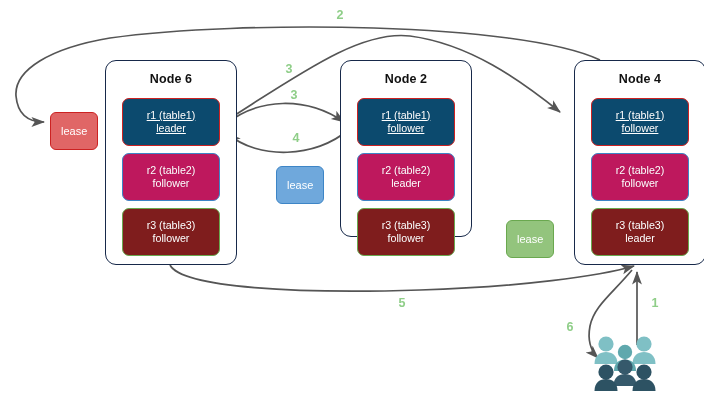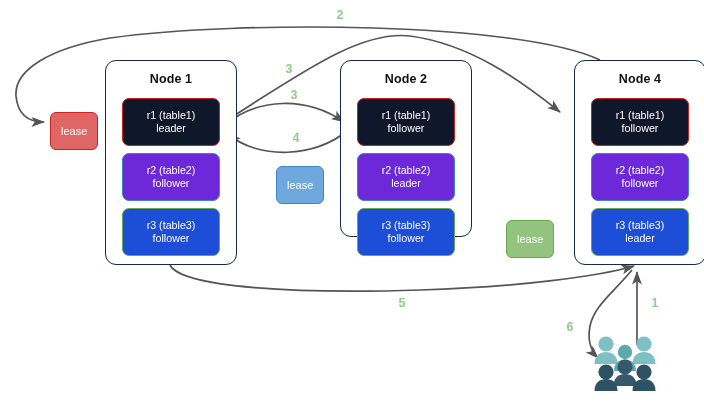--- a/index.html
+++ b/index.html
@@ -54,23 +54,23 @@
     display: flex;
     flex-direction: column;
     align-items: center;
     justify-content: center;
     color: #ffffff;
     font-size: 10.7px;
     line-height: 13.5px;
     text-shadow: 0 0 1px rgba(0,0,0,.12);
   }
   .replica .l1, .replica .l2 { display: block; }
-  .rep-red   { background: #0f172a; border: 1.5px solid #cc2222; }
-  .rep-blue  { background: #6d28d9; border: 1.5px solid #3d85c6; }
-  .rep-green { background: #1d4ed8; border: 1.5px solid #6aa84f; }
+  .rep-red   { background: #0c4a6e; border: 1.5px solid #cc2222; text-decoration: underline; }
+  .rep-blue  { background: #be185d; border: 1.5px solid #3d85c6; }
+  .rep-green { background: #7f1d1d; border: 1.5px solid #6aa84f; }
 
   .lease {
     position: absolute;
     height: 38px;
     border-radius: 6px;
     box-sizing: border-box;
     display: flex;
     align-items: center;
     justify-content: center;
     color: #ffffff;
@@ -133,21 +133,21 @@
     <span>lease</span>
   </div>
   <div class="lease lease-blue" style="left:276px; top:166px;">
     <span>lease</span>
   </div>
   <div class="lease lease-green" style="left:506px; top:220px;">
     <span>lease</span>
   </div>
 
   <div class="node-box" style="left:105px; top:60px; width:132px; height:205px;">
-    <div class="node-title">Node 1</div>
+    <div class="node-title">Node 6</div>
     <div class="replica rep-red" style="top:37px;">
       <span class="l1">r1 (table1)</span>
       <span class="l2">leader</span>
     </div>
     <div class="replica rep-blue" style="top:92px;">
       <span class="l1">r2 (table2)</span>
       <span class="l2">follower</span>
     </div>
     <div class="replica rep-green" style="top:147px;">
       <span class="l1">r3 (table3)</span>

